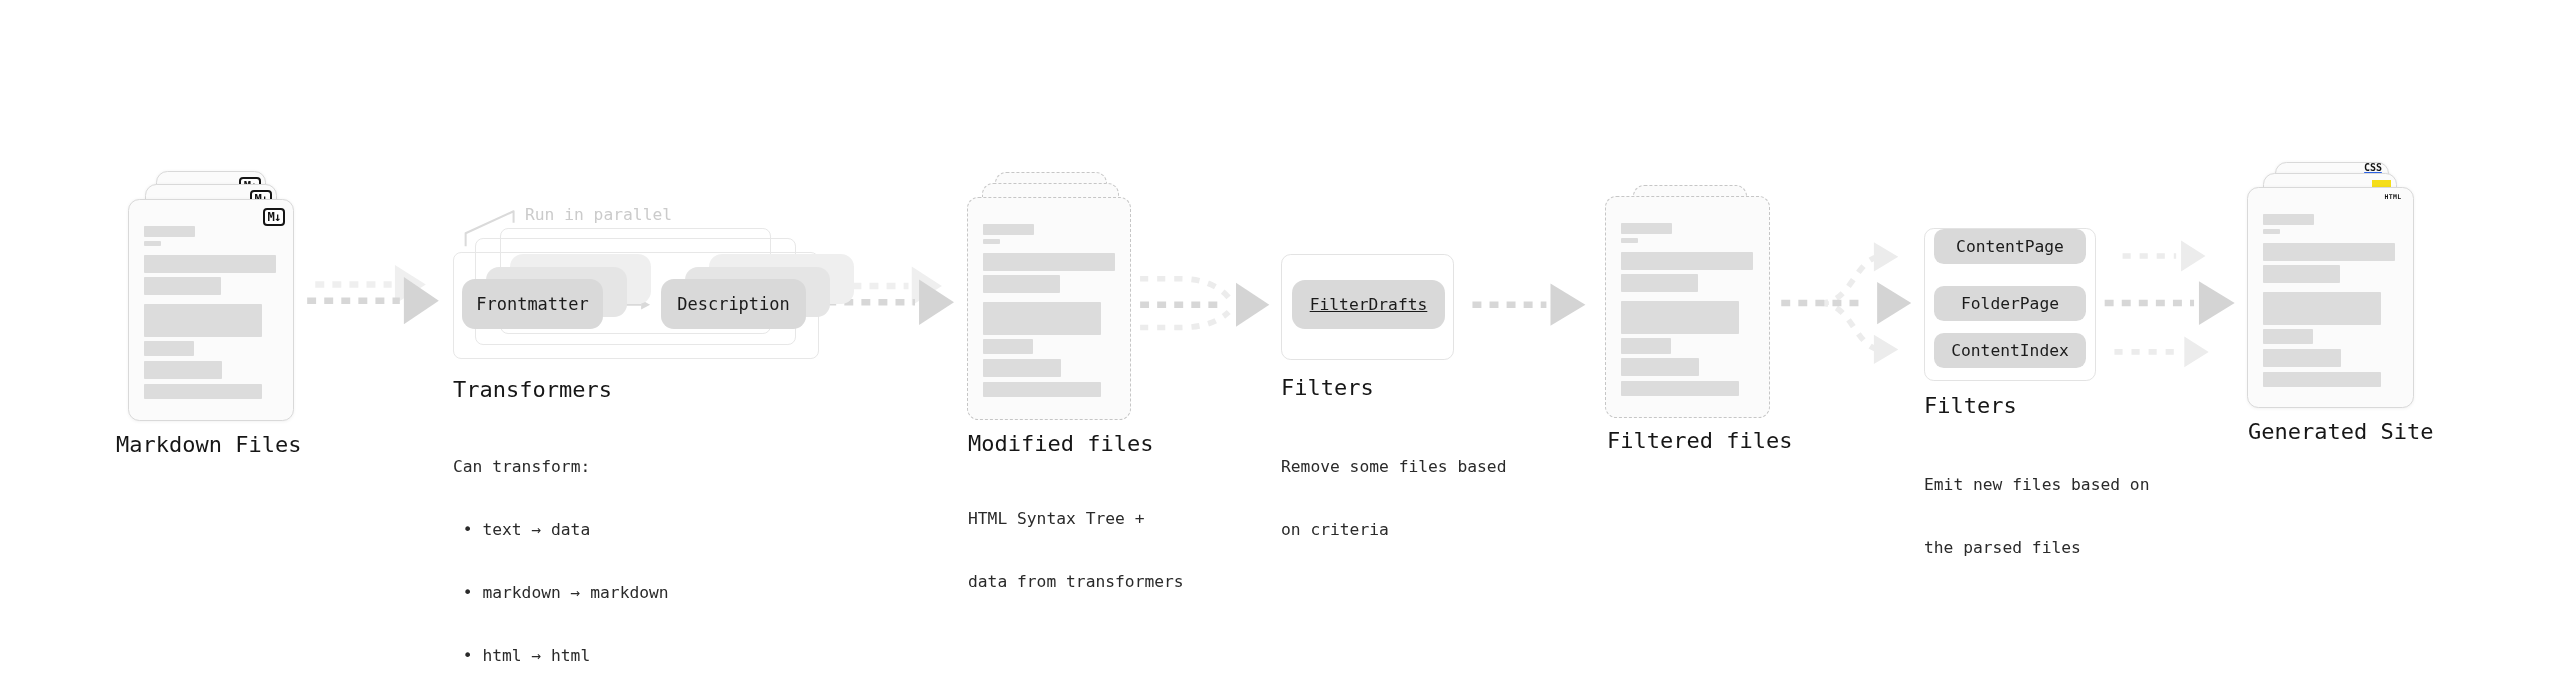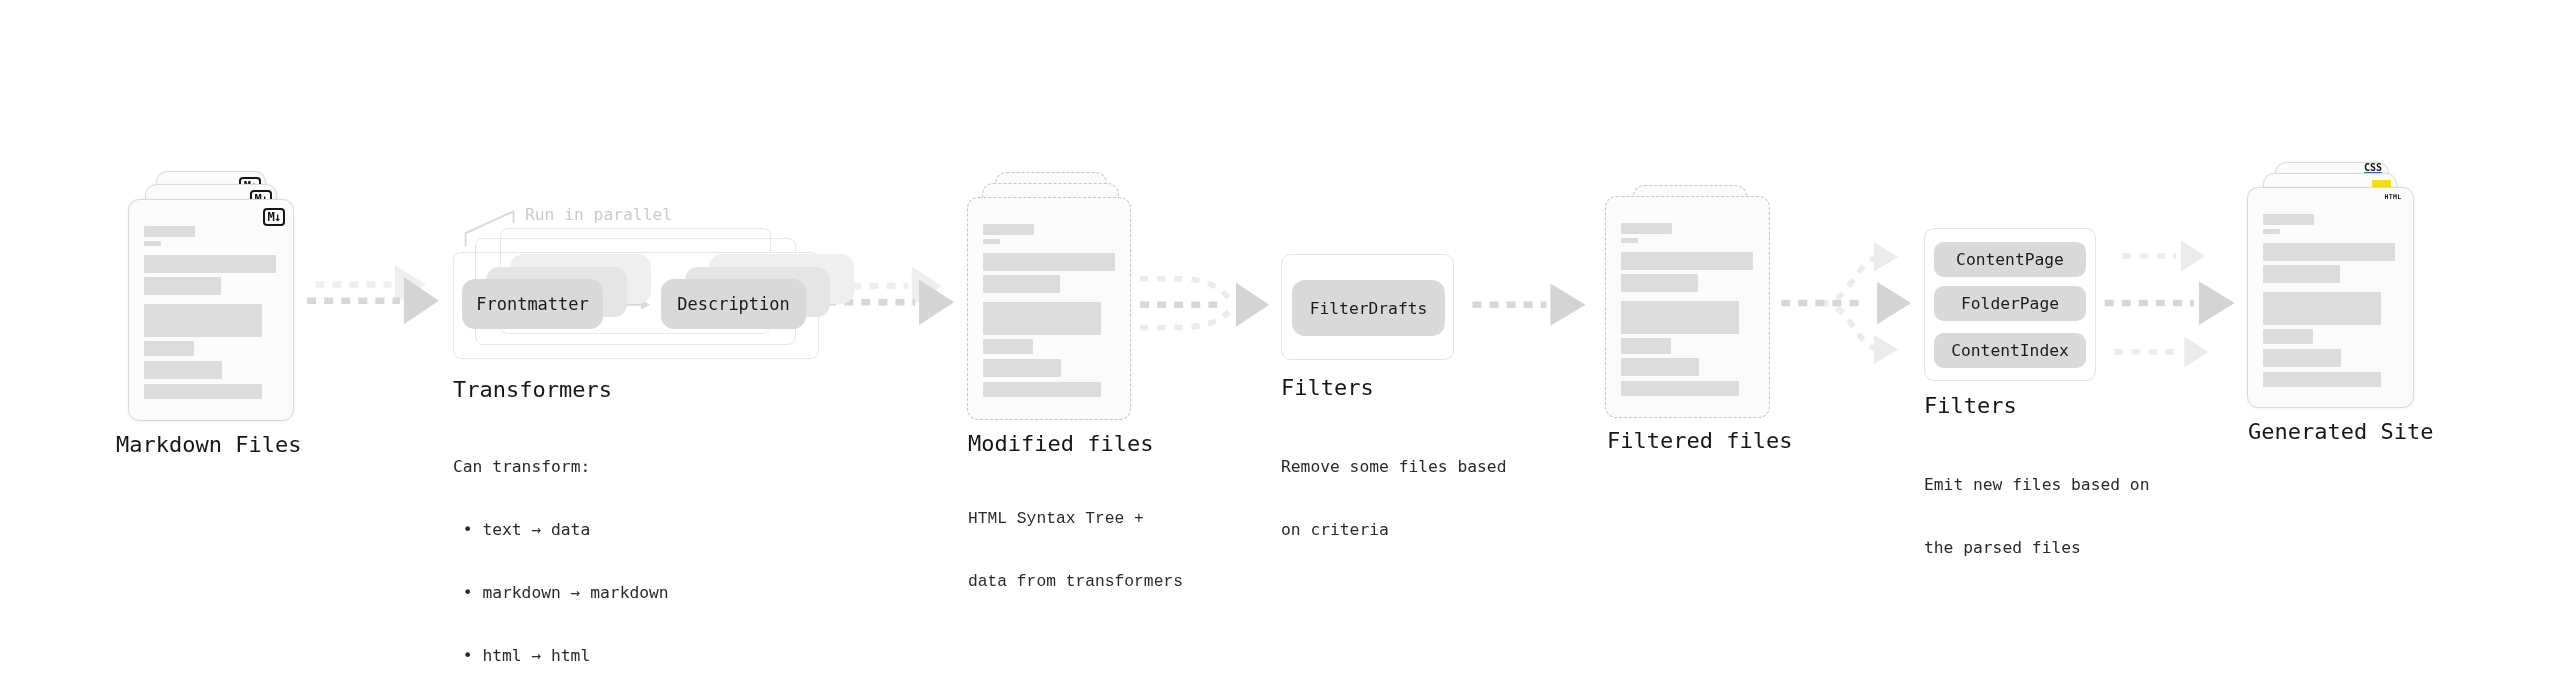--- a/index.html
+++ b/index.html
@@ -163,27 +163,27 @@
           <span></span>
           <span></span>
           <span></span>
           <span></span>
           <span></span>
           <span></span>
         </div>
     </div>
   </div>
   <div class="sec-label" style="left:968px;top:431px;">Modified files</div>
-  <div class="sec-desc" style="left:968px;top:466px;font-family:Liberation Mono, monospace;">
+  <div class="sec-desc" style="left:968px;top:466px;">
     <div>HTML Syntax Tree +</div>
     <div>data from transformers</div>
   </div>
 
   <div class="panel" style="left:1281px;top:254px;width:173px;height:106px;"></div>
-  <div class="pill" style="left:1292px;top:280px;width:153px;height:56px;font-size:16.3px;">FilterDrafts</div>
+  <div class="pill" style="left:1292px;top:280px;width:153px;height:49px;font-size:16.3px;text-decoration:underline;">FilterDrafts</div>
   <div class="sec-label" style="left:1281px;top:375px;text-align:right;">Filters</div>
   <div class="sec-desc" style="left:1281px;top:414px;">
     <div>Remove some files based</div>
     <div>on criteria</div>
   </div>
 
   <div style="position:absolute;left:1605px;top:185px;width:165px;height:233px;">
     <div class="doc-card dashed" style="left:28.4px;top:0;width:114px;height:222px;"></div>
     <div class="doc-card dashed" style="left:0;top:11.4px;width:165px;height:222px;">
       <div class="bars">
@@ -194,21 +194,21 @@
           <span></span>
           <span></span>
           <span></span>
           <span></span>
         </div>
     </div>
   </div>
   <div class="sec-label" style="left:1607px;top:428px;">Filtered files</div>
 
   <div class="panel" style="left:1924px;top:228px;width:172px;height:153px;"></div>
-  <div class="pill" style="left:1934px;top:242px;width:152px;height:35px;font-size:16.3px;border-radius:9.8px;">ContentPage</div>
+  <div class="pill" style="left:1934px;top:229px;width:152px;height:35px;font-size:16.3px;border-radius:9.8px;">ContentPage</div>
   <div class="pill" style="left:1934px;top:286px;width:152px;height:35px;font-size:16.3px;border-radius:9.8px;">FolderPage</div>
   <div class="pill" style="left:1934px;top:333px;width:152px;height:35px;font-size:16.3px;border-radius:9.8px;">ContentIndex</div>
   <div class="sec-label" style="left:1924px;top:393px;">Filters</div>
   <div class="sec-desc" style="left:1924px;top:432px;">
     <div>Emit new files based on</div>
     <div>the parsed files</div>
   </div>
 
   <div style="position:absolute;left:2247px;top:162px;width:167px;height:247px;">
     <div class="doc-card" style="left:28.4px;top:0;width:114px;height:222px;">

